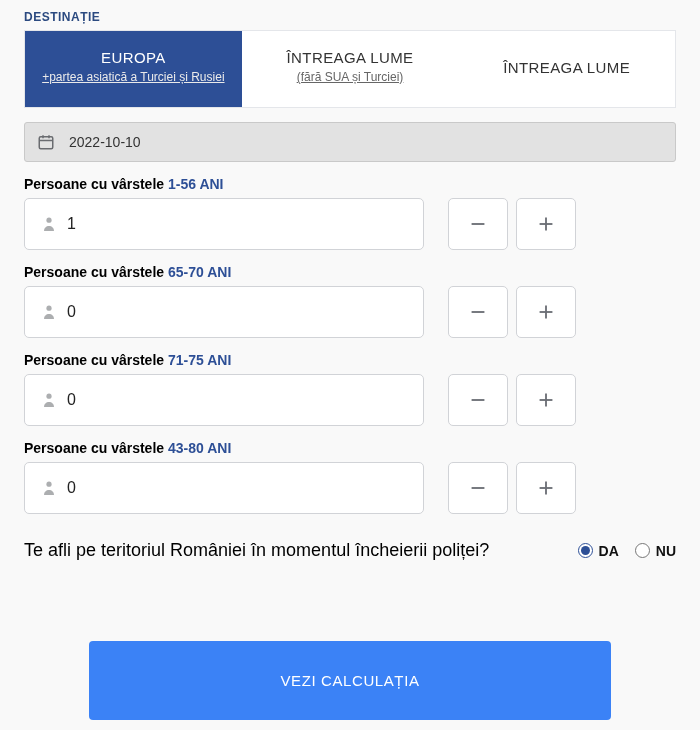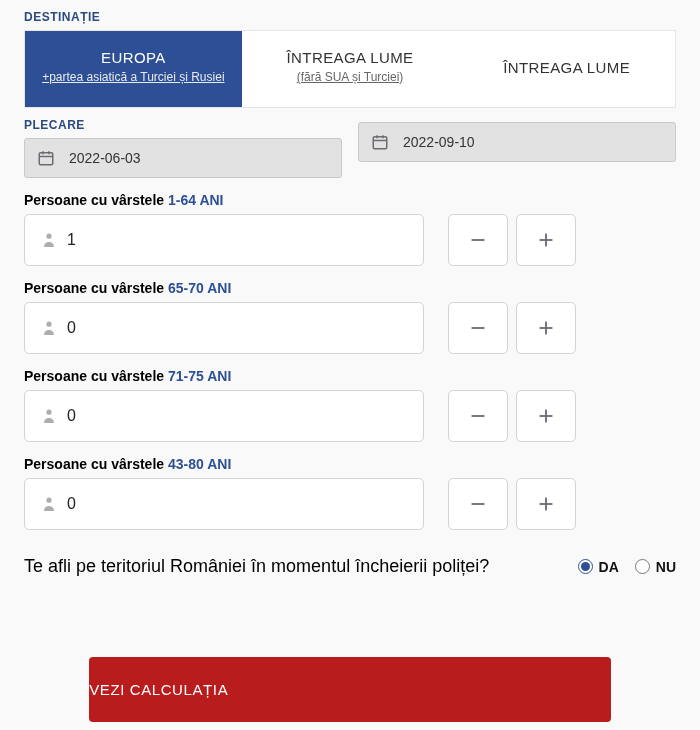--- a/index.html
+++ b/index.html
@@ -24,21 +24,21 @@
     .count-input svg{margin-right:12px;opacity:.55;}
     .count-val{font-size:16px;color:#222;}
     .step-btns{display:flex;gap:8px;}
     .step-btn{width:60px;height:52px;border:1px solid #d1d3d7;border-radius:5px;background:#fff;display:flex;align-items:center;justify-content:center;cursor:pointer;}
     .step-btn svg{stroke:#6b6e75;}
     .radio-row{display:flex;align-items:center;margin-top:26px;}
     .radio-q{font-size:18px;color:#000;}
     .radio-group{margin-left:auto;display:flex;gap:16px;align-items:center;font-weight:700;font-size:14px;color:#111;}
     .radio{display:flex;align-items:center;gap:6px;cursor:pointer;}
     input[type=radio]{accent-color:#2d4f96;width:15px;height:15px;}
-    .submit-btn{display:block;width:80%;margin:80px auto 0 auto;background:#b91c1c;color:#fff;padding:24px 0;border-radius:4px;font-size:15px;letter-spacing:.6px;cursor:pointer;}
+    .submit-btn{display:block;width:80%;margin:80px auto 0 auto;background:#3b82f6;color:#fff;text-align:center;padding:31px 0;border-radius:4px;font-size:15px;letter-spacing:.6px;cursor:pointer;}
   </style>
 </head>
 <body>
 
 <div class="section-label">DESTINAȚIE</div>
 <div class="tabs">
   <div class="tab active">
     <div class="tab-title">EUROPA</div>
     <div class="tab-sub">+partea asiatică a Turciei și Rusiei</div>
   </div>
@@ -46,45 +46,33 @@
     <div class="tab-title">ÎNTREAGA LUME</div>
     <div class="tab-sub">(fără SUA și Turciei)</div>
   </div>
   <div class="tab">
     <div class="tab-title">ÎNTREAGA LUME</div>
   </div>
 </div>
 
 <div class="row">
   <div class="col">
-    <div class="section-label">PLECARE</div>
     <div class="date-box">
       <svg width="18" height="18" viewBox="0 0 24 24" fill="#6a6c70">
           <rect x="3" y="5" width="18" height="16" rx="2" fill="none" stroke="#6a6c70" stroke-width="2"></rect>
           <line x1="3" y1="10" x2="21" y2="10" stroke="#6a6c70" stroke-width="2"></line>
           <line x1="8" y1="3" x2="8" y2="7" stroke="#6a6c70" stroke-width="2"></line>
           <line x1="16" y1="3" x2="16" y2="7" stroke="#6a6c70" stroke-width="2"></line>
         </svg>
-      <span>2022-06-03</span>
-    </div>
-  </div>
-  <div class="col">
-    <div class="date-box">
-      <svg width="18" height="18" viewBox="0 0 24 24" fill="#6a6c70">
-          <rect x="3" y="5" width="18" height="16" rx="2" fill="none" stroke="#6a6c70" stroke-width="2"></rect>
-          <line x1="3" y1="10" x2="21" y2="10" stroke="#6a6c70" stroke-width="2"></line>
-          <line x1="8" y1="3" x2="8" y2="7" stroke="#6a6c70" stroke-width="2"></line>
-          <line x1="16" y1="3" x2="16" y2="7" stroke="#6a6c70" stroke-width="2"></line>
-        </svg>
-      <span>2022-09-10</span>
+      <span>2022-10-10</span>
     </div>
   </div>
 </div>
 
-<div class="age-label"><span>Persoane cu vârstele </span><span class="age-highlight">1-64 ANI</span></div>
+<div class="age-label"><span>Persoane cu vârstele </span><span class="age-highlight">1-56 ANI</span></div>
 <div class="age-row">
   <div class="count-input">
     <svg width="12" height="14" viewBox="0 0 12 14" fill="#6a6c70">
         <circle cx="6" cy="3.2" r="2.6"></circle>
         <path d="M1 14c0-3 2.2-5 5-5s5 2 5 5Z"></path>
       </svg>
     <span class="count-val">1</span>
   </div>
   <div class="step-btns">
     <div class="step-btn">

